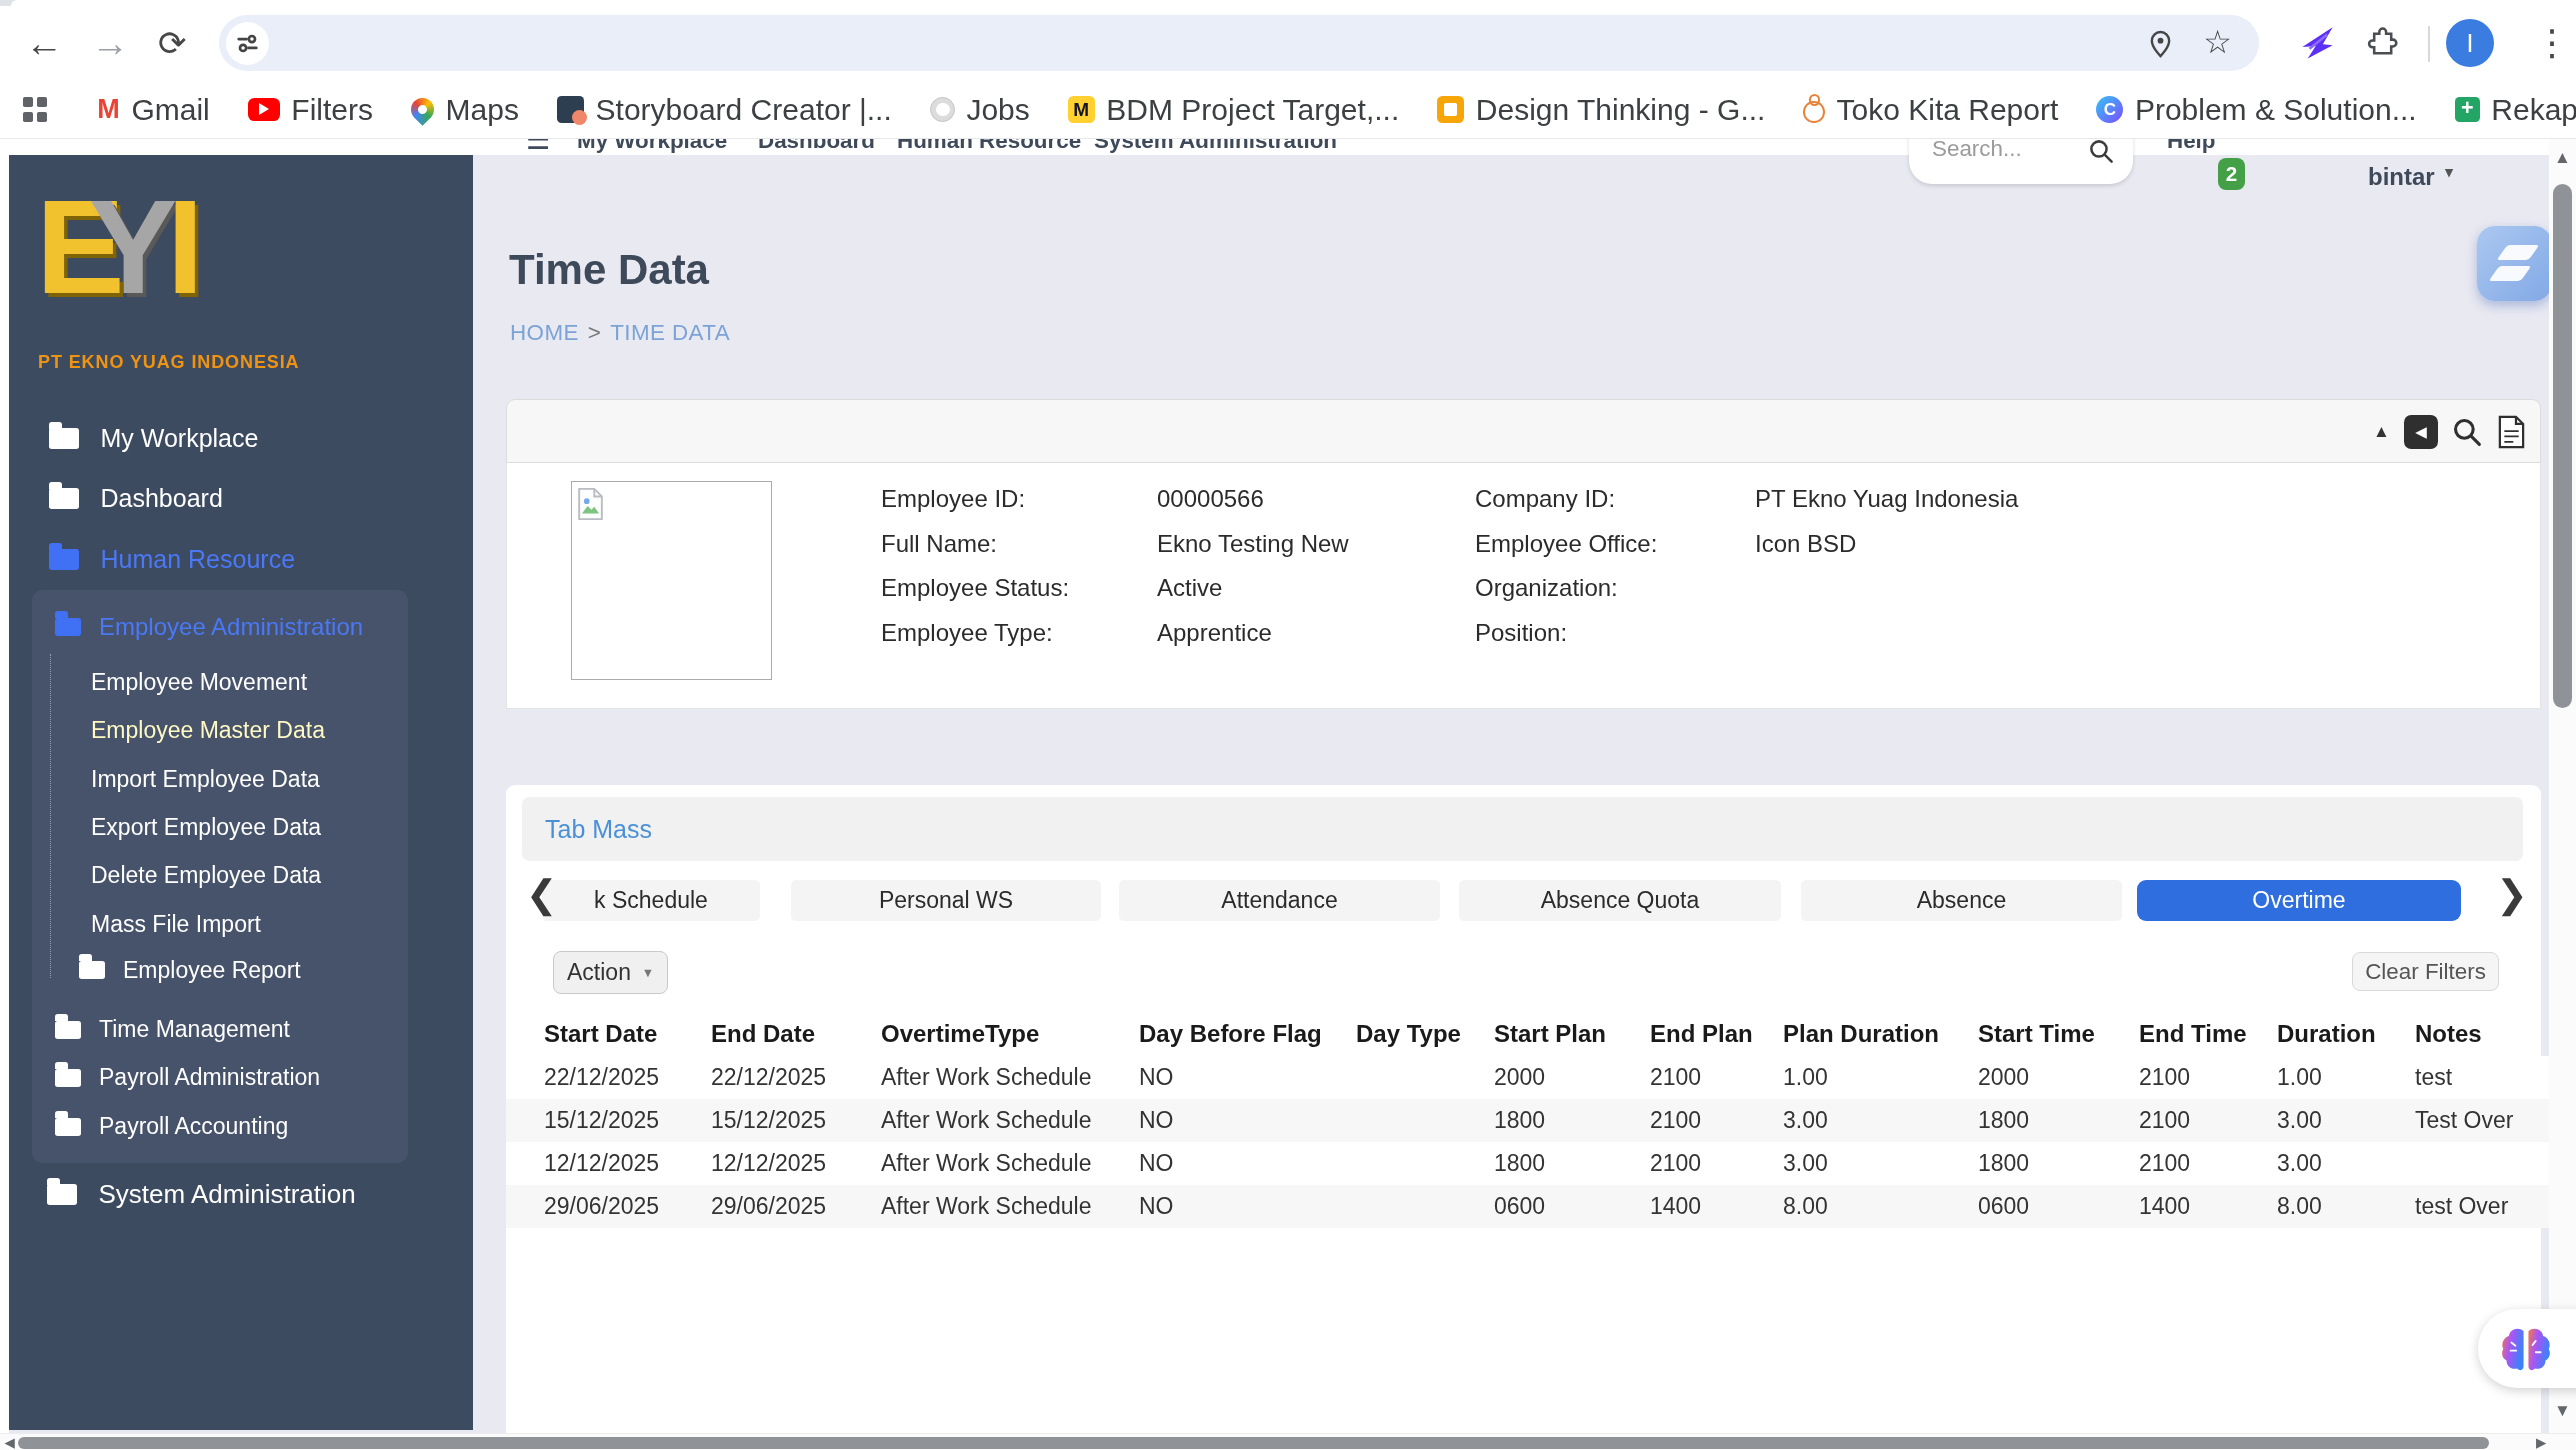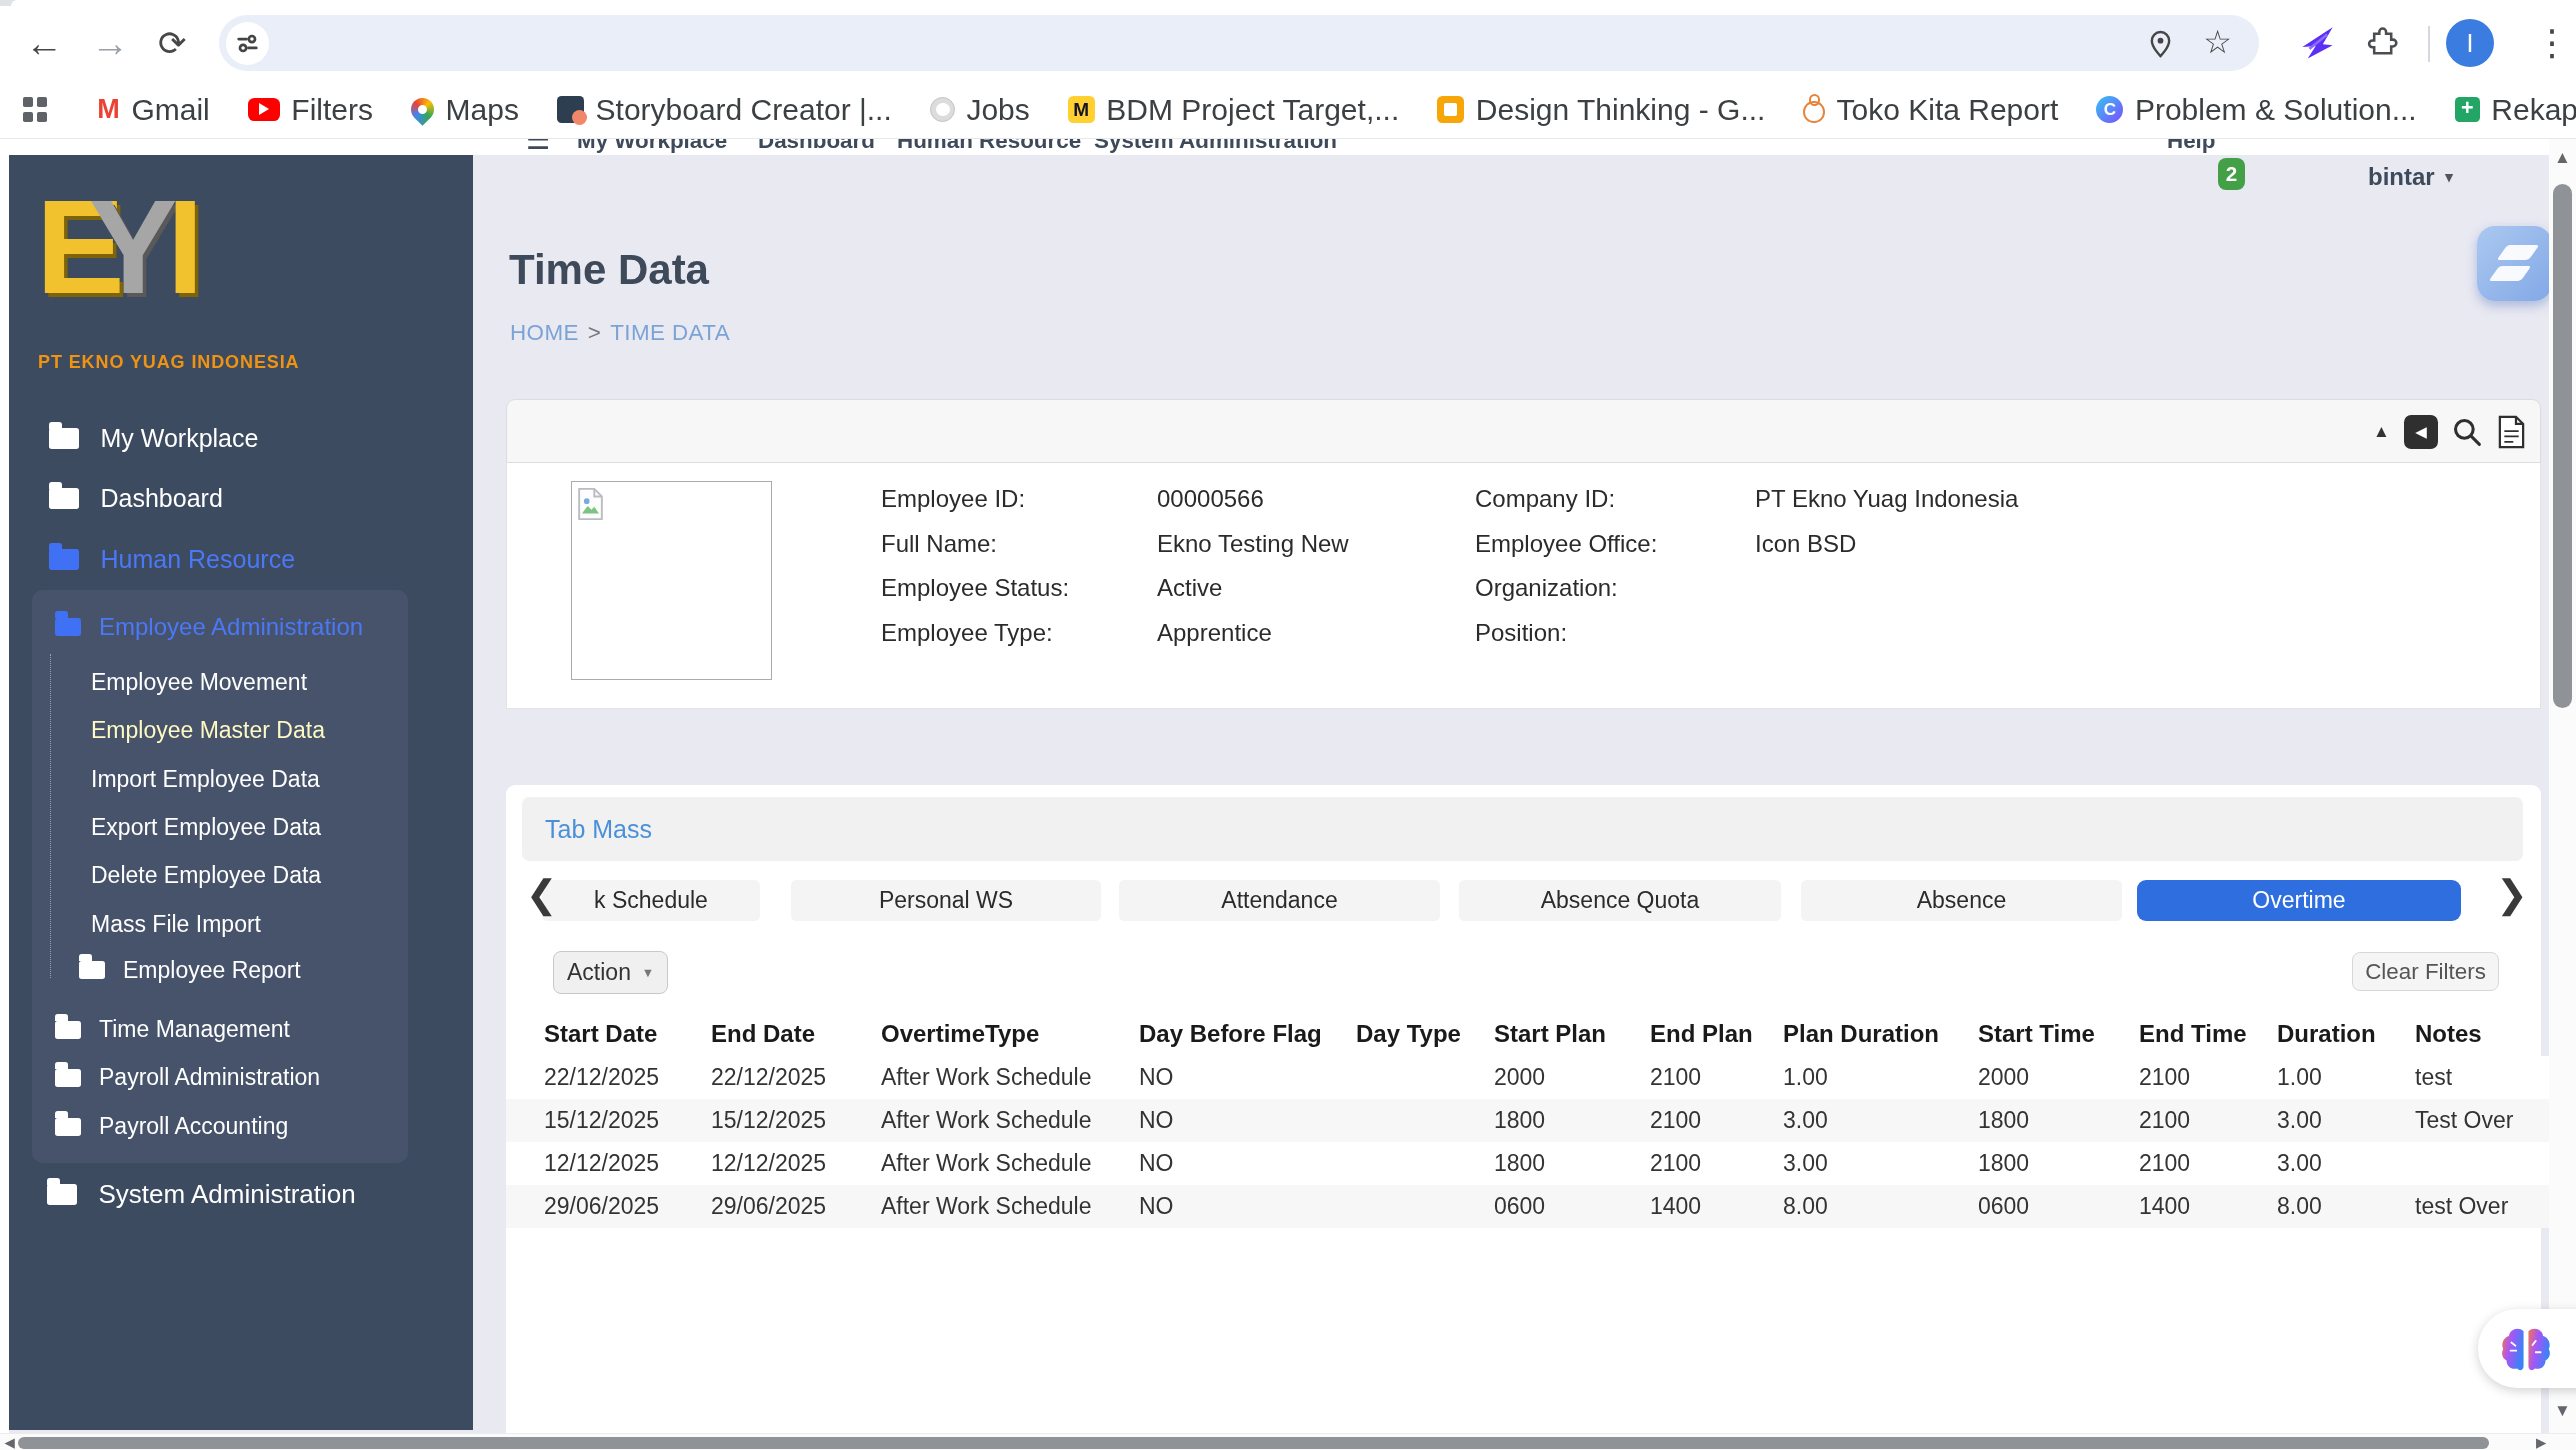--- a/index.html
+++ b/index.html
@@ -52,21 +52,21 @@
   .viewport{position:absolute;top:139px;left:0;width:2576px;height:1312px;overflow:hidden;background:#fff}
   .main-bg{position:absolute;left:9px;top:0;width:2540px;height:1294px;background:#e9e9f2}
 
   .app-header{position:absolute;left:0;top:0;width:2549px;height:16px;background:#fff;overflow:hidden;z-index:3}
   .nv{position:absolute;top:-12.5px;font-size:22.4px;font-weight:700;color:#3e4a5a;line-height:27px;white-space:nowrap;cursor:pointer}
   .nv.hb{font-size:27px;font-weight:400}
   .search-pill{position:absolute;left:1909px;top:-23px;width:224px;height:68px;background:#fff;border-radius:23px;box-shadow:0 1.8px 4.5px rgba(0,0,0,.14);z-index:4;cursor:text}
   .search-ph{position:absolute;left:23px;top:0;line-height:66px;font-size:22.4px;color:#9a9a9a}
   .search-pill svg{position:absolute;right:18px;top:21.5px}
   .notif-badge{position:absolute;left:2218px;top:19px;width:27px;height:32px;background:#43a047;border-radius:8px;color:#fff;font-size:20.6px;font-weight:700;text-align:center;line-height:32px;z-index:4;cursor:pointer}
-  .user-menu{position:absolute;left:2368px;top:24px;font-size:24px;font-weight:700;color:#3e4a5a;z-index:4;cursor:pointer;display:flex;align-items:center}
+  .user-menu{position:absolute;left:2368px;top:24px;font-size:24px;font-weight:700;color:#3e4a5a;z-index:4;cursor:pointer;display:flex;}
   .caret{font-size:15px;color:#555;margin-left:10.7px}
 
   
   .sidebar{position:absolute;left:9px;top:11.6px;width:464px;height:1279px;background:#3d4b60;z-index:2}
   .logo{position:absolute;left:27px;top:1.8px;height:190px;display:flex;align-items:center;cursor:pointer}
   .lch{font-size:133px;font-weight:900;line-height:1}
   .lE{color:#f2c22e;text-shadow:3.6px 3.6px 0 #7e6407}
   .lY{color:#a6a6a6;margin-left:-36px;text-shadow:3.6px 3.6px 0 #595959}
   .lI{color:#f2c22e;margin-left:-10.7px;text-shadow:3.6px 3.6px 0 #7e6407}
   .logo-sub{position:absolute;left:29px;top:201px;font-size:18px;font-weight:700;color:#ef9313;letter-spacing:0.9px;white-space:nowrap}
@@ -248,20 +248,27 @@
 <div class="viewport">
   <div class="main-bg"></div>
 
   <div class="app-header">
     <span class="nv hb" style="left:526px">☰</span>
     <span class="nv" style="left:577px">My Workplace</span>
     <span class="nv" style="left:758px">Dashboard</span>
     <span class="nv" style="left:897px">Human Resource</span>
     <span class="nv" style="left:1094px">System Administration</span>
     <span class="nv" style="left:2167px">Help</span>
+  </div>
+  <div class="search-pill">
+    <span class="search-ph">Search...</span>
+    <svg width="27" height="27" viewBox="0 0 32 32">
+        <circle cx="13" cy="13" r="9" fill="none" stroke="#3c3c3c" stroke-width="3"></circle>
+        <line x1="20" y1="20" x2="28" y2="28" stroke="#3c3c3c" stroke-width="3" stroke-linecap="round"></line>
+      </svg>
   </div>
   <span class="notif-badge">2</span>
   <span class="user-menu">
       <span>bintar</span>
       <span class="caret">▾</span>
     </span>
 
   <aside class="sidebar">
     <div class="logo">
       <span class="lch lE">E</span>

